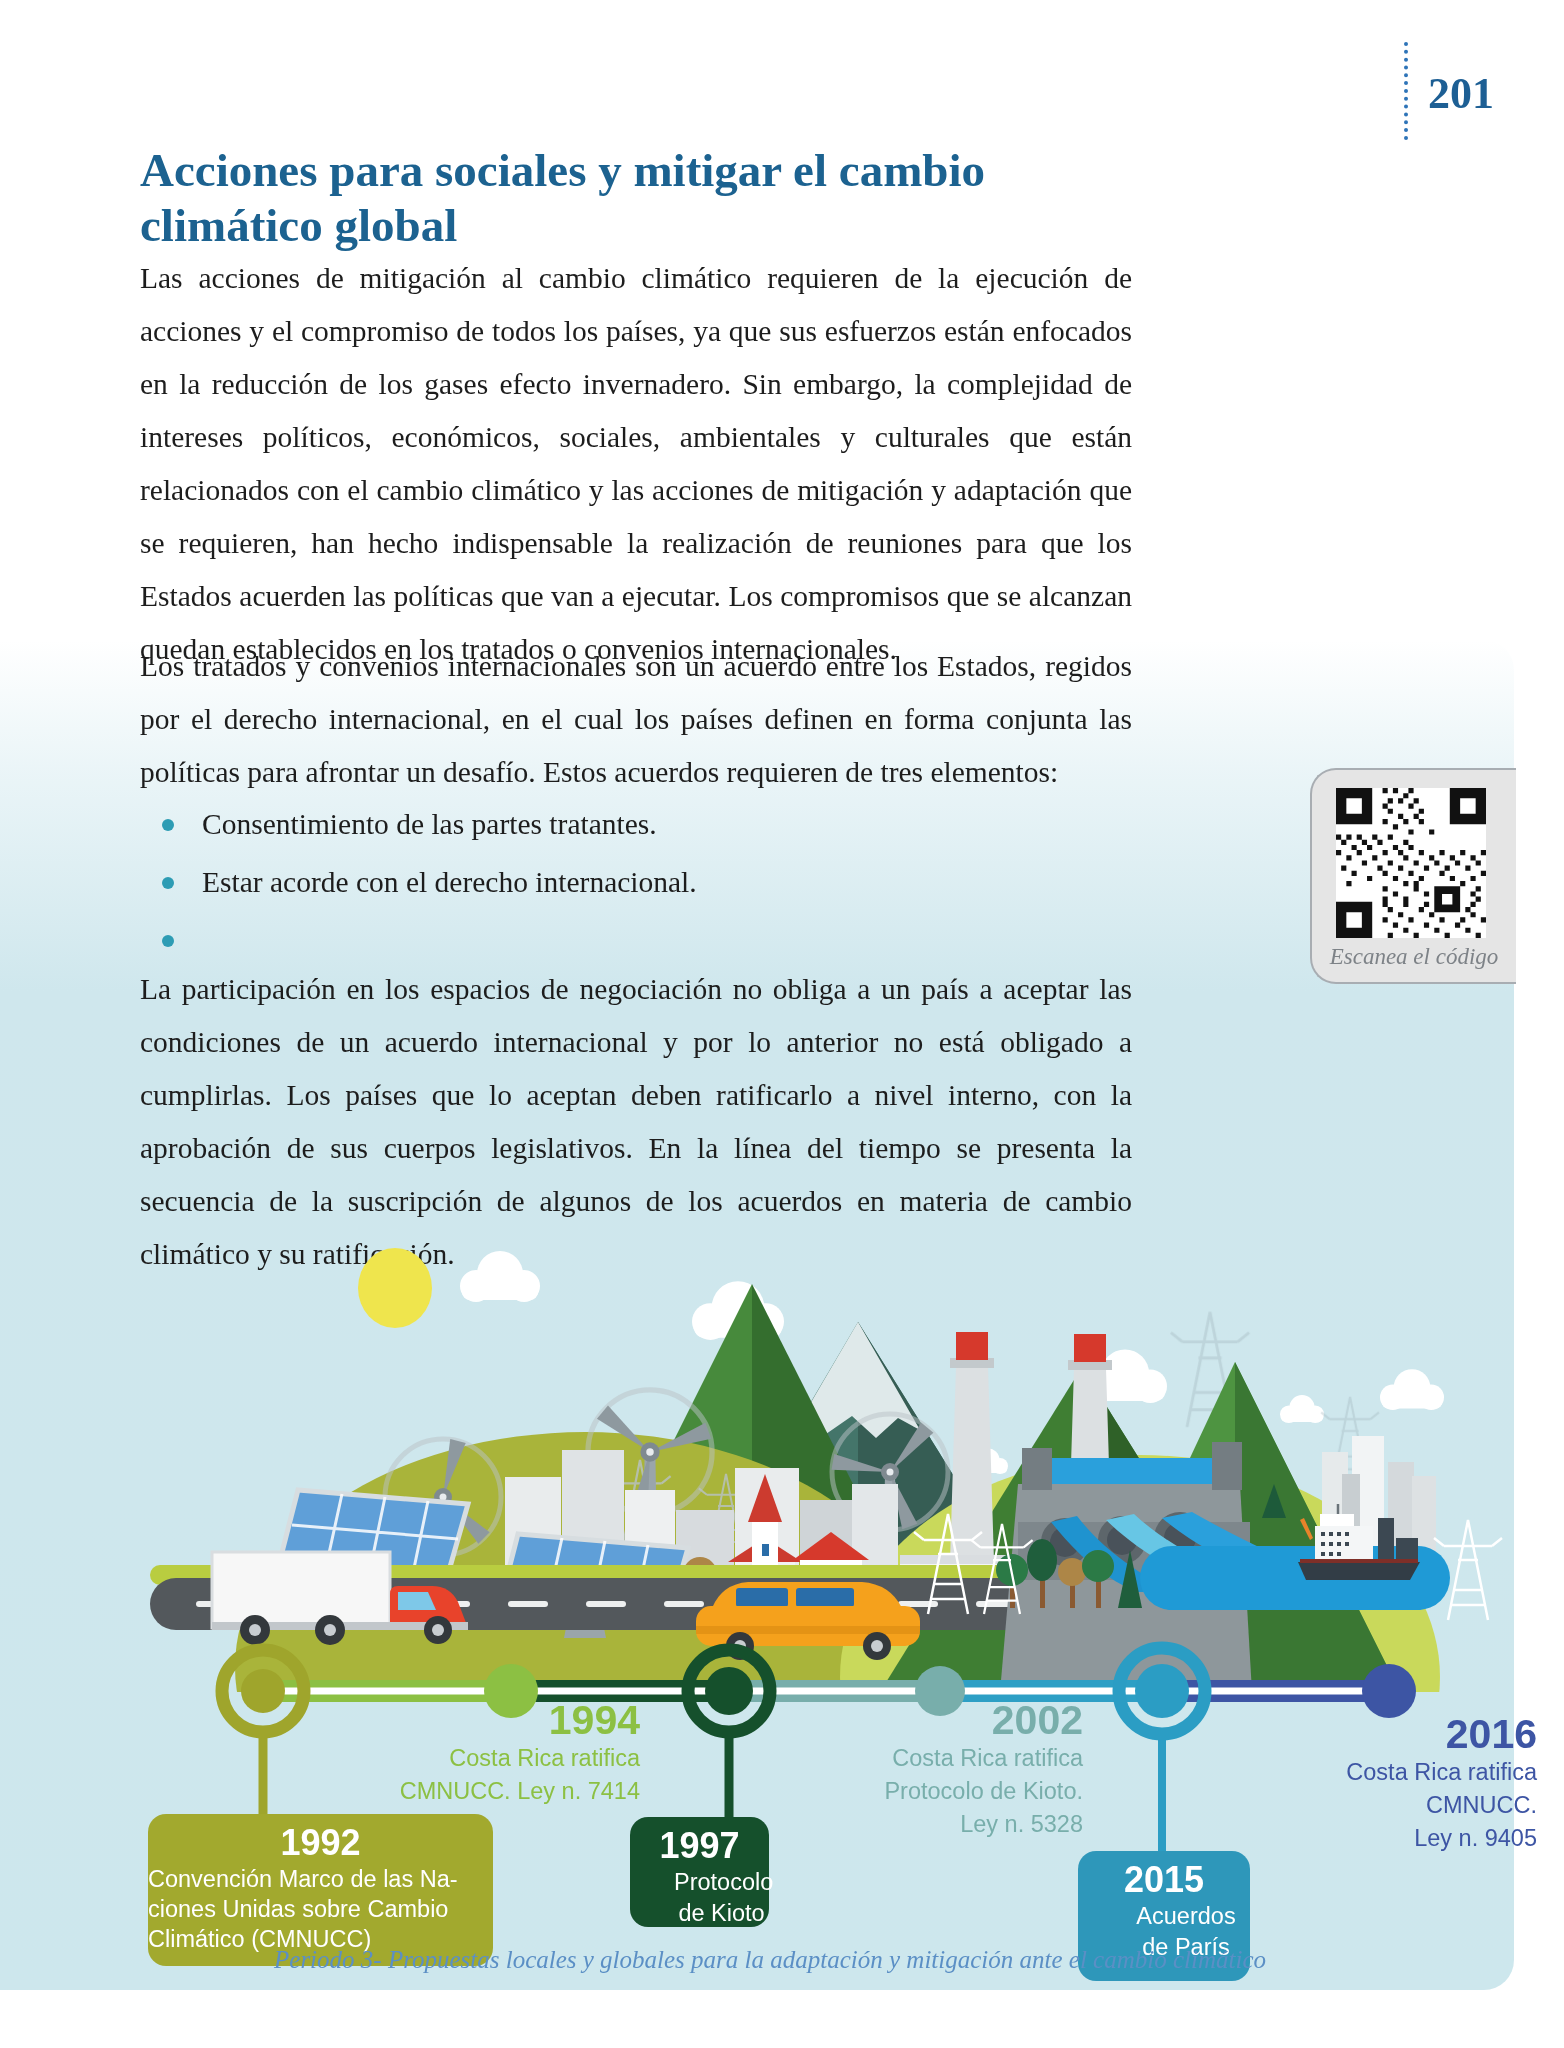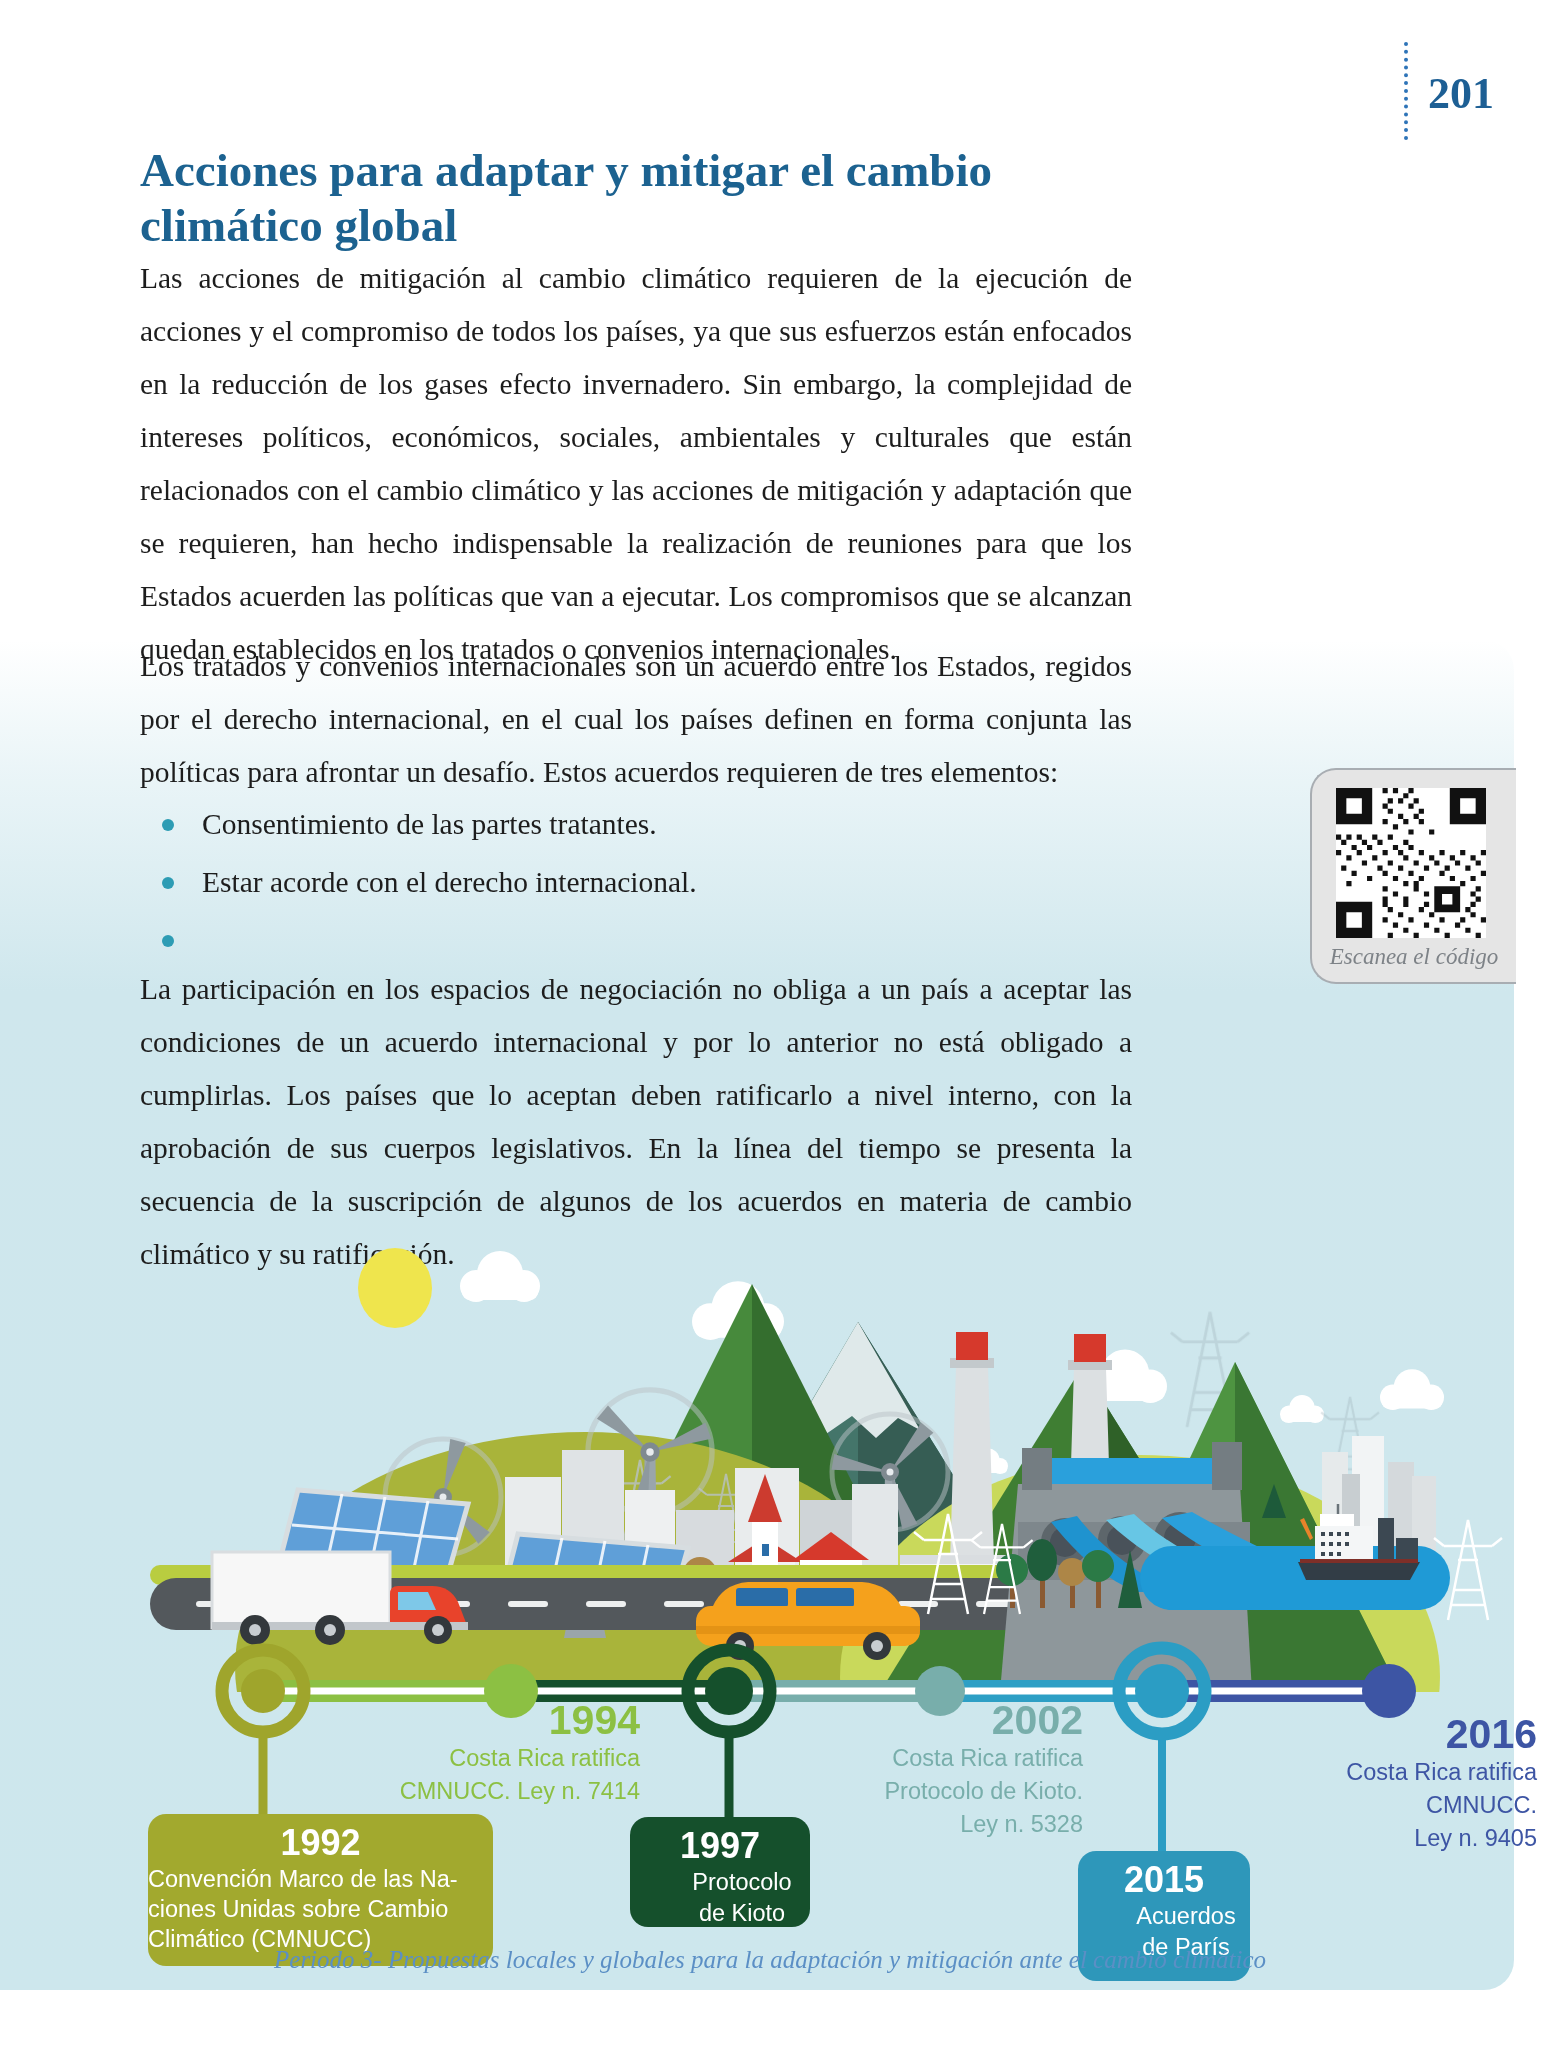--- a/index.html
+++ b/index.html
@@ -34,37 +34,37 @@
   .tl-label .ln{font-size:23.5px;line-height:33px;}
   #lab-1994{left:340px;top:1698px;color:#8cc043;}
   #lab-2002{left:783px;top:1698px;color:#78aeab;}
   #lab-2016{left:1237px;top:1712px;color:#3d55a4;}
   .tl-box{position:absolute;border-radius:18px;color:#fff;
           font-family:"Liberation Sans","DejaVu Sans",sans-serif;text-align:center;}
   .tl-box .yr{font-size:36px;font-weight:bold;line-height:42px;margin-top:8px;}
   .tl-box .ln{font-size:23.5px;line-height:31px;padding-left:44px;}
   #box-1992{left:148px;top:1814px;width:345px;height:152px;background:#a2a92e;}
   #box-1992 .ln{text-align:left;padding-left:0;line-height:30px;}
-  #box-1997{left:630px;top:1817px;width:180px;height:110px;background:#15502c;}
+  #box-1997{left:630px;top:1817px;width:139px;height:110px;background:#15502c;}
   #box-2015{left:1078px;top:1851px;width:172px;height:130px;background:#2e97ba;}
   .footer{position:absolute;left:140px;top:1946px;width:1260px;text-align:center;font-style:italic;
           font-size:25px;color:#5b8fc5;}
 </style>
 </head>
 <body>
 
 <div class="page">
   <div class="bg-panel"></div>
 
   <div class="pagenum-wrap">
     <div class="pagenum-dots"></div>
     <div class="pagenum">201</div>
   </div>
 
-  <h1 class="title"><span>Acciones para adaptar y mitigar el cambio</span><br>
+  <h1 class="title"><span>Acciones para sociales y mitigar el cambio</span><br>
     <span>climático global</span></h1>
 
   <p class="body-par" id="p1">Las acciones de mitigación al cambio climático requieren de la ejecución de acciones y el compromiso de todos los países, ya que sus esfuerzos están enfocados en la reducción de los gases efecto invernadero. Sin embargo, la complejidad de intereses políticos, económicos, sociales, ambientales y culturales que están relacionados con el cambio climático y las acciones de mitigación y adaptación que se requieren, han hecho indispensable la realización de reuniones para que los Estados acuerden las políticas que van a ejecutar.  Los compromisos que se alcanzan quedan establecidos en los tratados o convenios internacionales.</p>
   <p class="body-par" id="p2">Los tratados y convenios internacionales son un acuerdo entre los Estados, regidos por el derecho internacional, en el cual los países definen en forma conjunta las políticas para afrontar un desafío. Estos acuerdos requieren de tres elementos:</p>
 
   <ul class="bullets">
     <li><span class="dot"></span><span>Consentimiento de las partes tratantes.</span></li>
     <li><span class="dot"></span><span>Estar acorde con el derecho internacional.</span></li>
     <li><span class="dot"></span></li>
   </ul>

